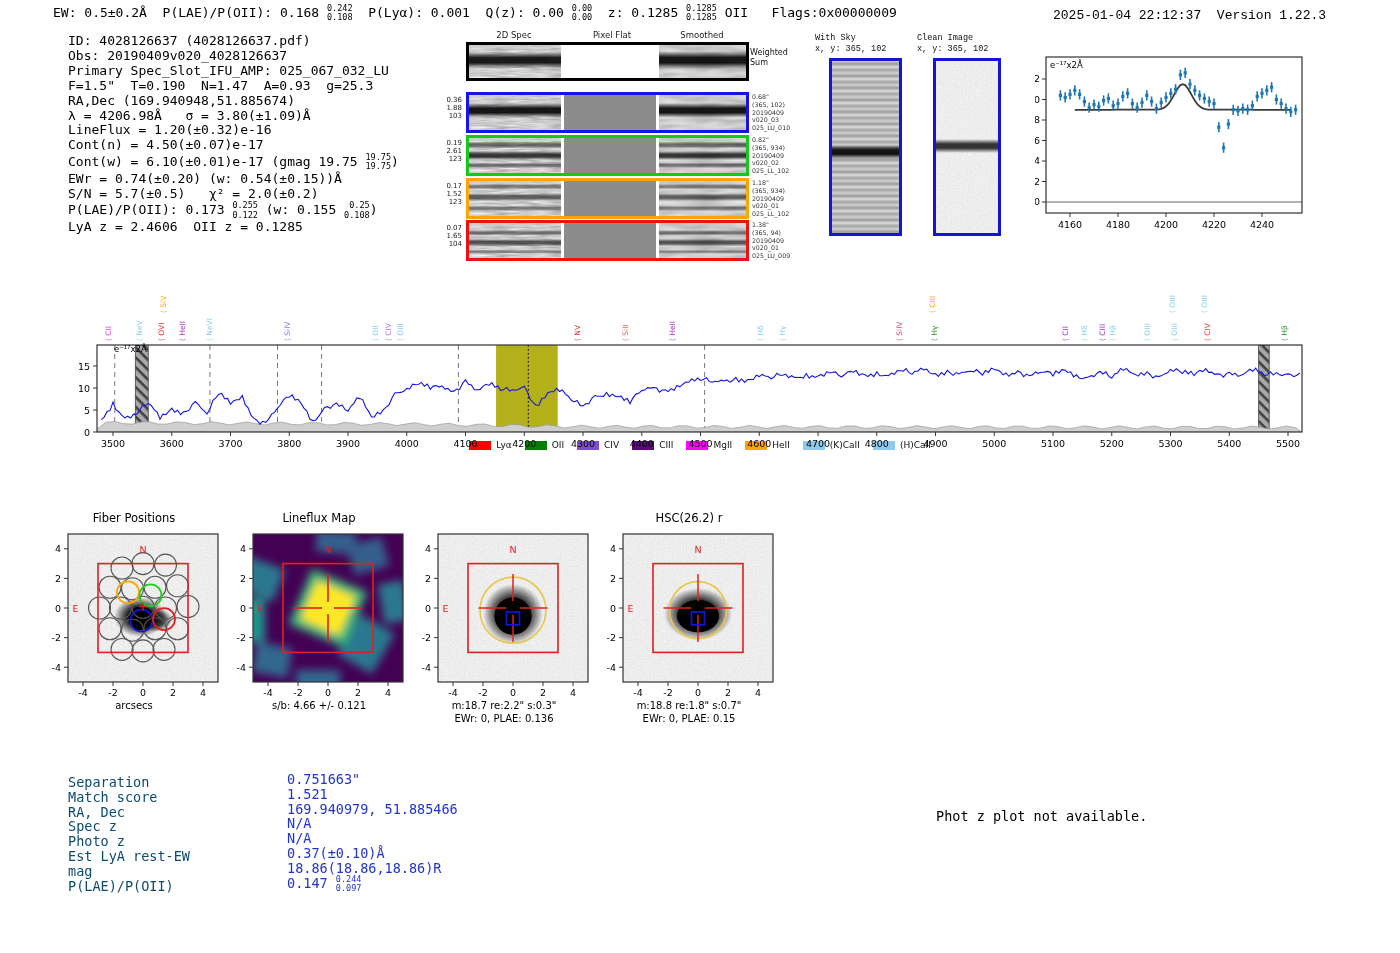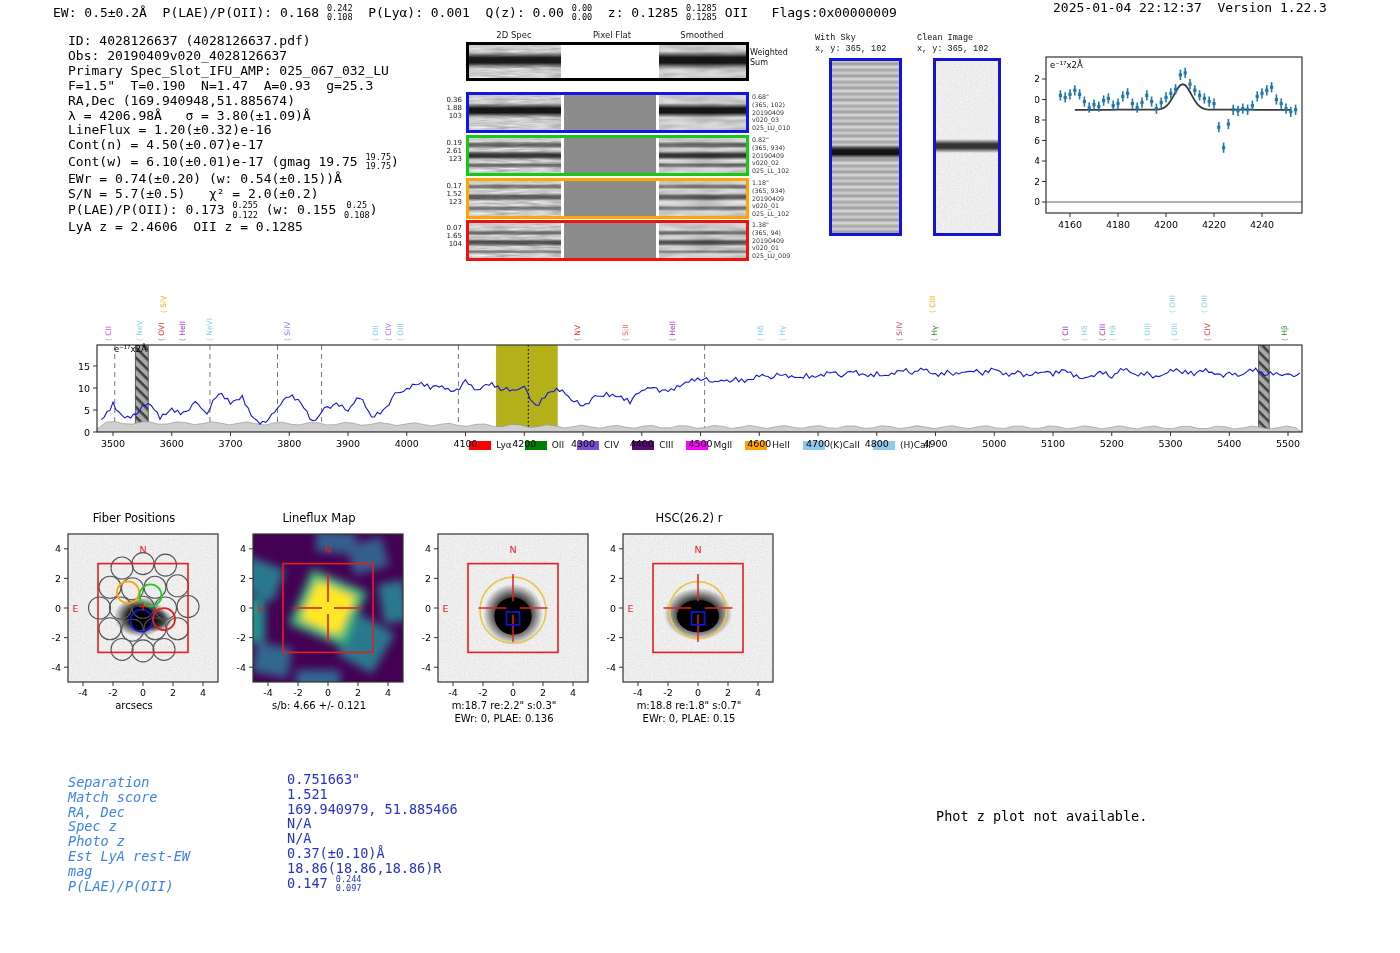--- a/index.html
+++ b/index.html
@@ -2,32 +2,32 @@
 <html><head>
 <meta charset="utf-8">
 <style>
   html,body{margin:0;padding:0;background:#fff;}
   .page{position:relative;width:1400px;height:953px;background:#fff;overflow:hidden;
         font-family:"DejaVu Sans",sans-serif;color:#000;}
   .abs{position:absolute;}
   .mono{font-family:"DejaVu Sans Mono",monospace;}
   .hdr{font-size:13px;white-space:pre;}
   .info{font-size:13px;line-height:14.9px;white-space:pre;}
-  .frac{display:inline-block;vertical-align:-3px;font-size:8.5px;line-height:1.08;text-align:center;}
+  .frac{display:inline-block;vertical-align:-3px;font-size:8.5px;line-height:1.08;text-align:right;}
   .coltitle{font-size:8.5px;color:#1a1a1a;text-align:center;}
   .smalltitle{font-size:8.5px;color:#111;text-align:left;line-height:11px;font-family:Liberation Mono, monospace;}
   .row-left{font-size:7px;line-height:8.2px;color:#222;text-align:right;}
   .row-right{font-size:6.3px;line-height:7.8px;color:#333;text-align:left;}
   .wsum{font-size:8px;line-height:9.5px;color:#111;}
   .cut-title{font-size:11.5px;text-align:center;color:#000;}
   .cut-cap{font-size:10px;text-align:center;color:#000;line-height:13px;}
   .legend{display:flex;align-items:center;justify-content:center;gap:13px;}
   .legend .it{display:flex;align-items:center;gap:5px;font-size:9px;color:#111;}
   .legend .sw{width:22px;height:9px;display:inline-block;}
-  .tbl-label{font-size:13.5px;color:#3b82f6;font-style:italic;}
+  .tbl-label{font-size:13.5px;color:#0c4a6e;}
   .tbl-value{font-size:13.5px;}
   .striped{background:repeating-linear-gradient(180deg,#d2d2d2 0px,#9b9b9b 3px,#dcdcdc 6px,#a3a3a3 9px,#d2d2d2 12px);}
 </style>
 </head>
 <body>
 
 <svg width="0" height="0" style="position:absolute" aria-hidden="true">
   <defs>
     <filter id="fNL" x="-5%" y="-5%" width="110%" height="110%">
       <feTurbulence type="fractalNoise" baseFrequency="0.65" numOctaves="2" seed="11" stitchTiles="stitch"></feTurbulence>
@@ -79,21 +79,21 @@
     </radialGradient>
     <pattern id="pH" width="7" height="7" patternUnits="userSpaceOnUse" patternTransform="rotate(45)">
       <rect width="7" height="7" fill="#a8a8a8"></rect>
       <rect width="7" height="2.6" fill="#404040"></rect>
     </pattern>
   </defs>
 </svg>
 
 <div class="page">
   <div id="hdr-left" class="abs mono hdr" style="left:53px;top:4px;">EW: 0.5±0.2Å  P(LAE)/P(OII): 0.168 <span class="frac"><div>0.242</div><div>0.108</div></span>  P(Lyα): 0.001  Q(z): 0.00 <span class="frac"><div>0.00</div><div>0.00</div></span>  z: 0.1285 <span class="frac"><div>0.1285</div><div>0.1285</div></span> OII   Flags:0x00000009</div>
-  <div class="abs mono hdr" style="left:1053px;top:0;"><span>2025-01-04 22:12:37</span><span>  </span><span>Version 1.22.3</span></div>
+  <div class="abs mono hdr" style="left:1053px;top:8px;font-family:Liberation Mono, monospace;"><span>2025-01-04 22:12:37</span><span>  </span><span>Version 1.22.3</span></div>
 
   <div id="info-block" class="abs mono info" style="left:68px;top:34px;"><div style="white-space: pre; position: static;">ID: 4028126637 (4028126637.pdf)</div><div style="white-space: pre; position: static;">Obs: 20190409v020_4028126637</div><div style="white-space: pre; position: static;">Primary Spec_Slot_IFU_AMP: 025_067_032_LU</div><div style="white-space: pre; position: static;">F=1.5"  T=0.190  N=1.47  A=0.93  g=25.3</div><div style="white-space: pre; position: static;">RA,Dec (169.940948,51.885674)</div><div style="white-space: pre; position: static;">λ = 4206.98Å   σ = 3.80(±1.09)Å</div><div style="white-space: pre; position: static;">LineFlux = 1.20(±0.32)e-16</div><div style="white-space: pre; position: static;">Cont(n) = 4.50(±0.07)e-17</div><div style="white-space: pre; position: static;">Cont(w) = 6.10(±0.01)e-17 (gmag 19.75 <span class="frac"><div>19.75</div><div>19.75</div></span>)</div><div style="white-space: pre; position: static;">EWr = 0.74(±0.20) (w: 0.54(±0.15))Å</div><div style="white-space: pre; position: static;">S/N = 5.7(±0.5)   χ² = 2.0(±0.2)</div><div style="white-space: pre; position: static;">P(LAE)/P(OII): 0.173 <span class="frac"><div>0.255</div><div>0.122</div></span> (w: 0.155 <span class="frac"><div>0.25</div><div>0.108</div></span>)</div><div style="white-space: pre; position: static;">LyA z = 2.4606  OII z = 0.1285</div></div>
 
   <div class="abs coltitle" style="left:468px;top:30px;width:92px;">2D Spec</div>
   <div class="abs coltitle" style="left:566px;top:30px;width:92px;">Pixel Flat</div>
   <div class="abs coltitle" style="left:658px;top:30px;width:88px;">Smoothed</div>
   <div id="spec2d-fig"></div>
   <div class="abs wsum" style="left:750px;top:48px;width:44px;">Weighted Sum</div>
 
   <div class="abs smalltitle" style="left:815px;top:33px;width:101px;">

